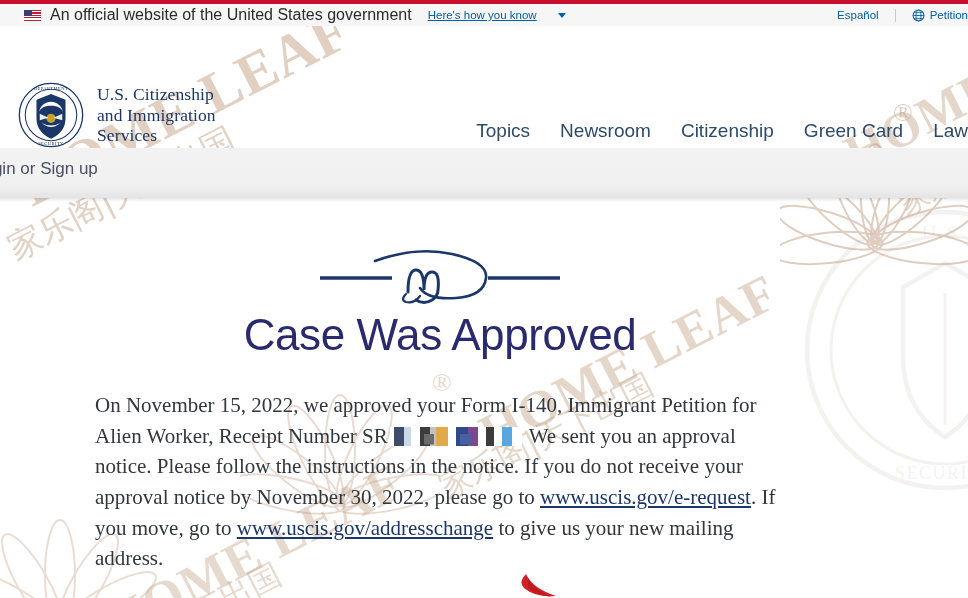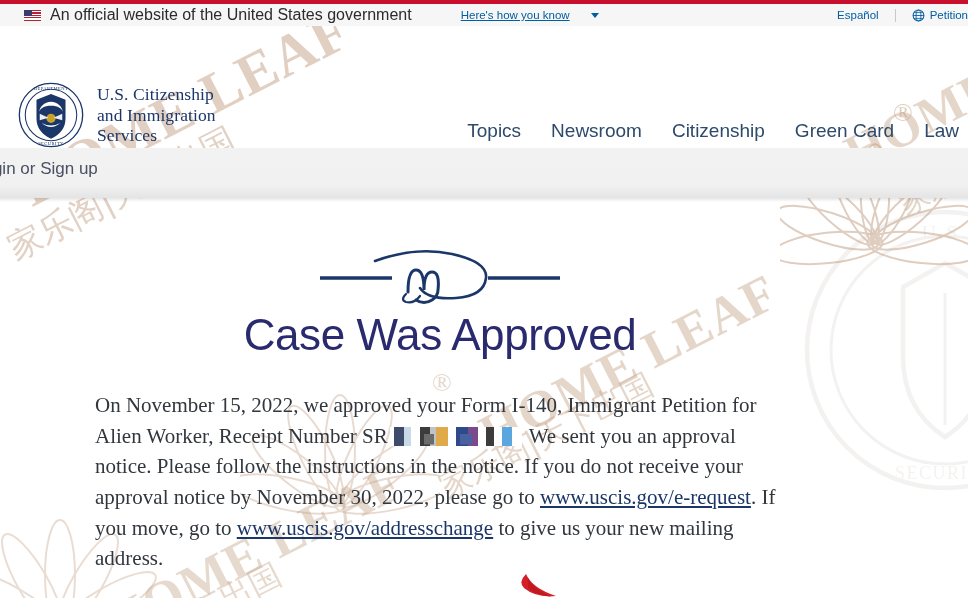--- a/index.html
+++ b/index.html
@@ -65,21 +65,21 @@
       #ffffff 0.85px, #ffffff 1.7px);
   }
   .flag-icon .canton {
     position: absolute; top: 0; left: 0;
     width: 8px; height: 6px;
     background: #3c3b6e;
   }
   .banner-text { white-space: nowrap; font-size: 16px; }
 
   .howto {
-    margin-left: 40px;
+    margin-left: 7px;
     display: flex;
     align-items: center;
     gap: 21px;
     color: #005ea2;
     white-space: nowrap;
   }
   .howto .label {
     text-decoration: underline;
     font-size: 11.5px;
   }
@@ -144,21 +144,21 @@
     font-size: 17.5px;
     line-height: 1.17;
     letter-spacing: 0.1px;
   }
 
   .main-nav {
     margin-left: auto;
     display: flex;
     align-items: center;
     gap: 0px;
-    padding-right: 9px;
+    padding-right: 0px;
     white-space: nowrap;
   }
   .nav-item {
     font-size: 19px;
     color: #2d4a6b;
     padding: 6px 15px;
     white-space: nowrap;
   }
   .nav-item.last { padding-right: 0; }
 

